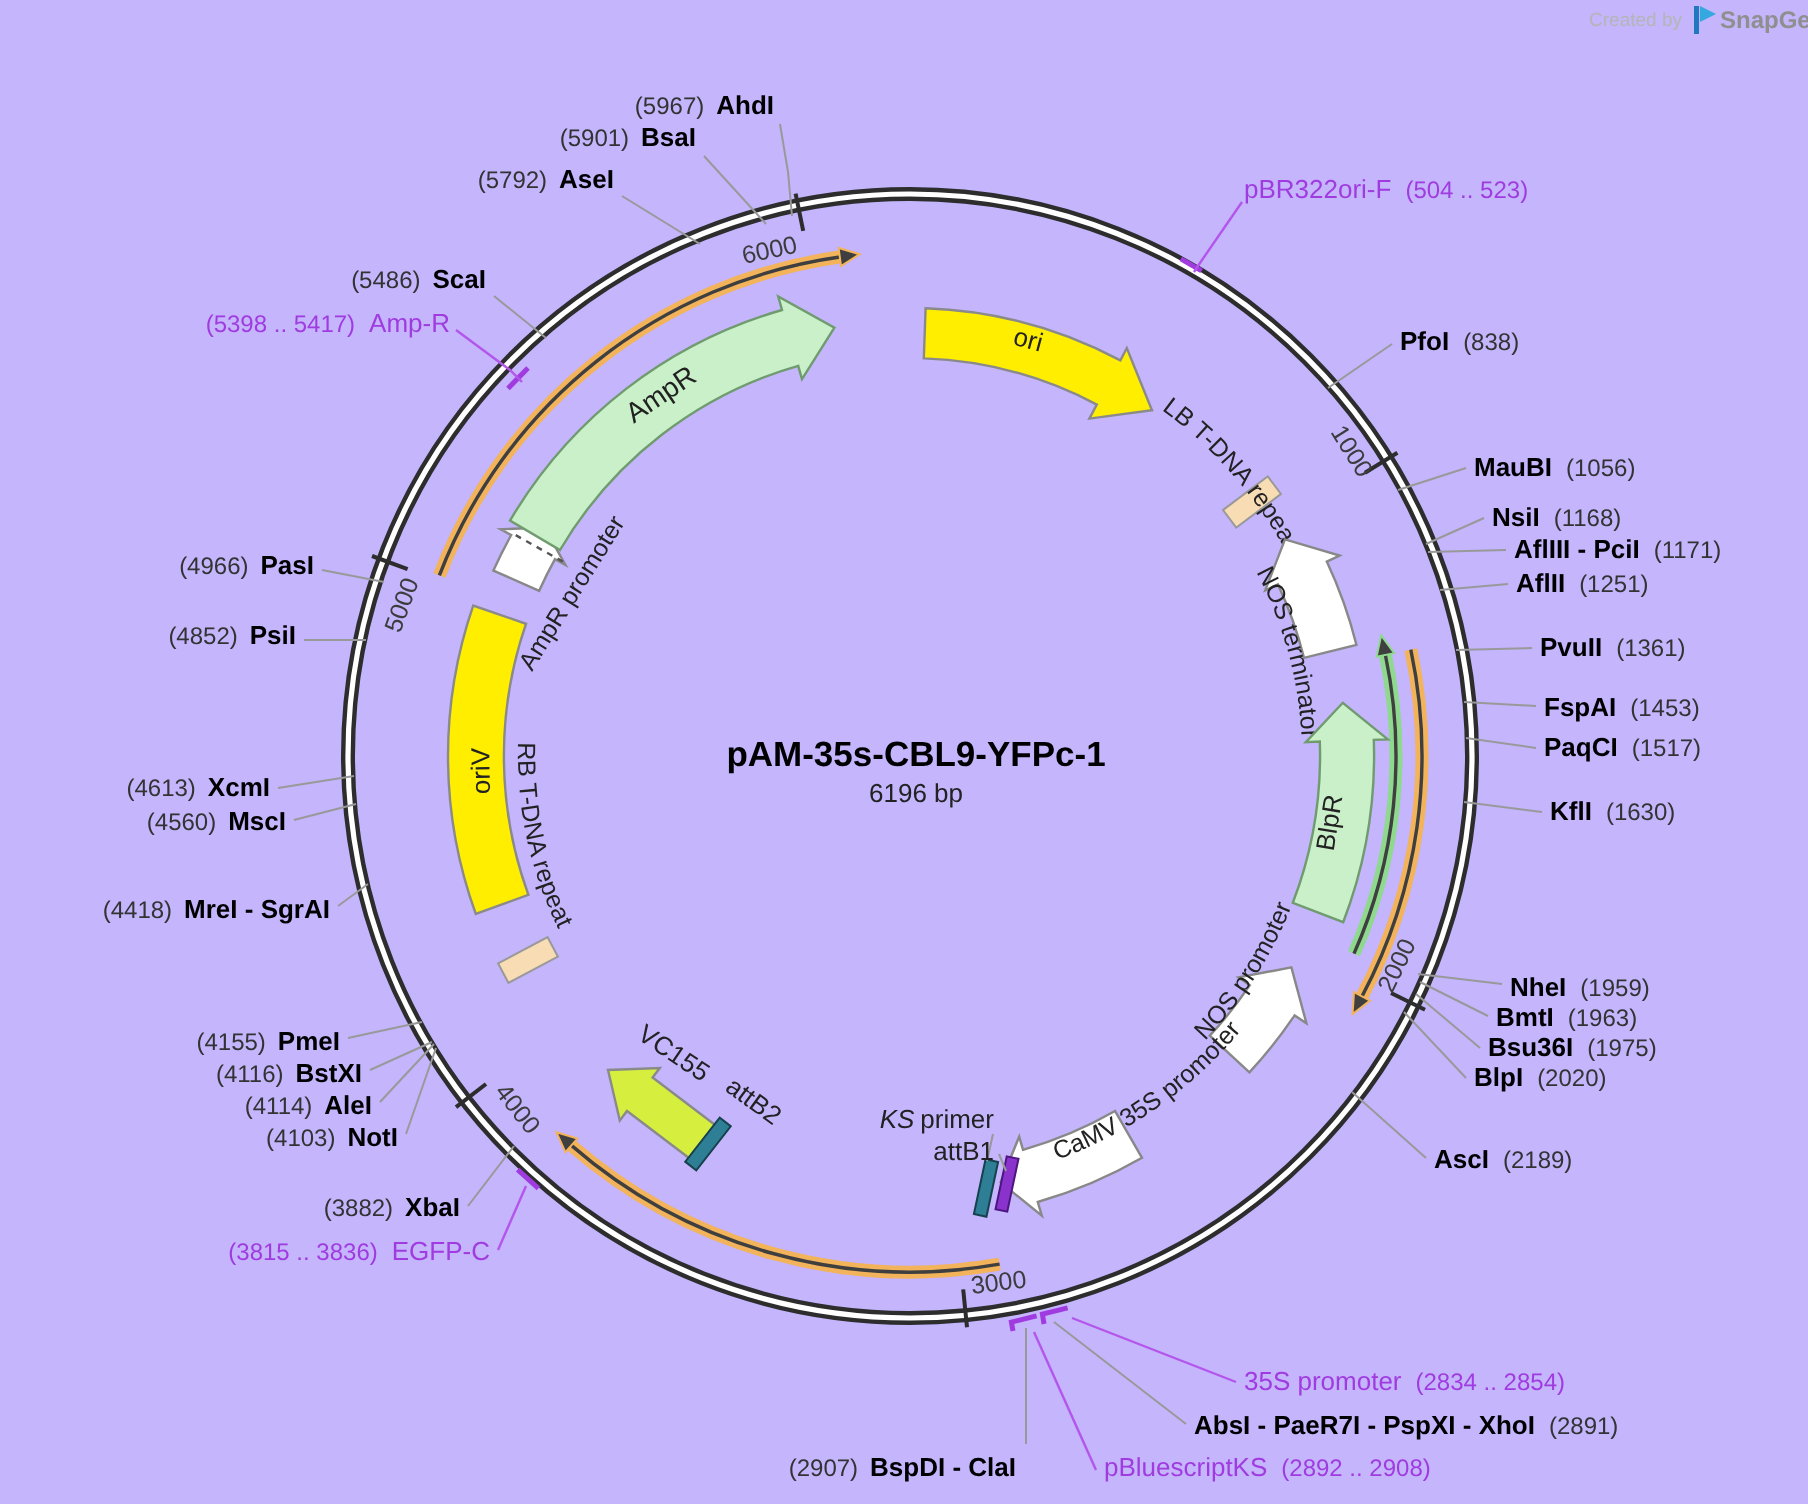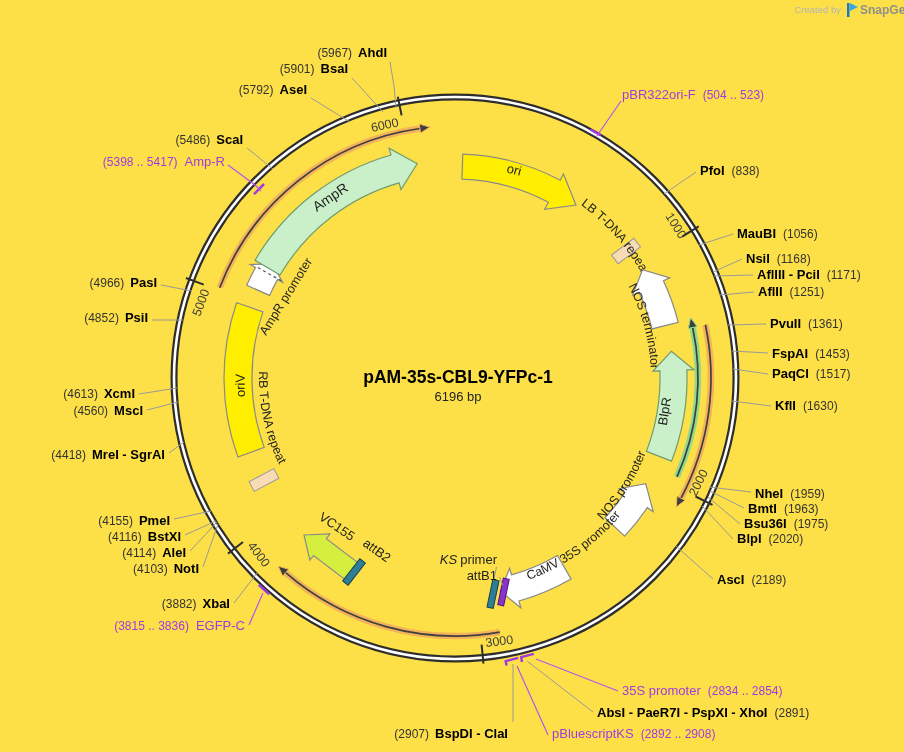--- a/index.html
+++ b/index.html
@@ -1,16 +1,16 @@
 <!DOCTYPE html>
 <html><head>
 <meta charset="utf-8">
 <style>
   html,body{margin:0;padding:0;background:#fff;}
-  .stage{position:relative;width:904px;height:752px;background:#fde047;overflow:hidden;}
+  .stage{position:relative;width:904px;height:752px;background:#c4b5fd;overflow:hidden;}
   svg{font-family:"Liberation Sans", sans-serif;}
   .site-name{font-weight:bold;fill:#000;font-size:13px;}
   .site-pos{fill:#333;font-size:12px;}
   .purple .site-name{fill:#A03BE0;font-weight:normal;font-size:13px;}
   .purple .site-pos{fill:#A03BE0;font-size:12px;}
   .tick-label{fill:#3c3c3c;font-size:12.5px;}
   .arc-label{fill:#222;font-size:12.5px;}
   .feat-label{fill:#222;font-size:13px;}
   .leader{stroke:#999;stroke-width:1;fill:none;}
   .pleader{stroke:#B455EC;stroke-width:1.2;fill:none;}

